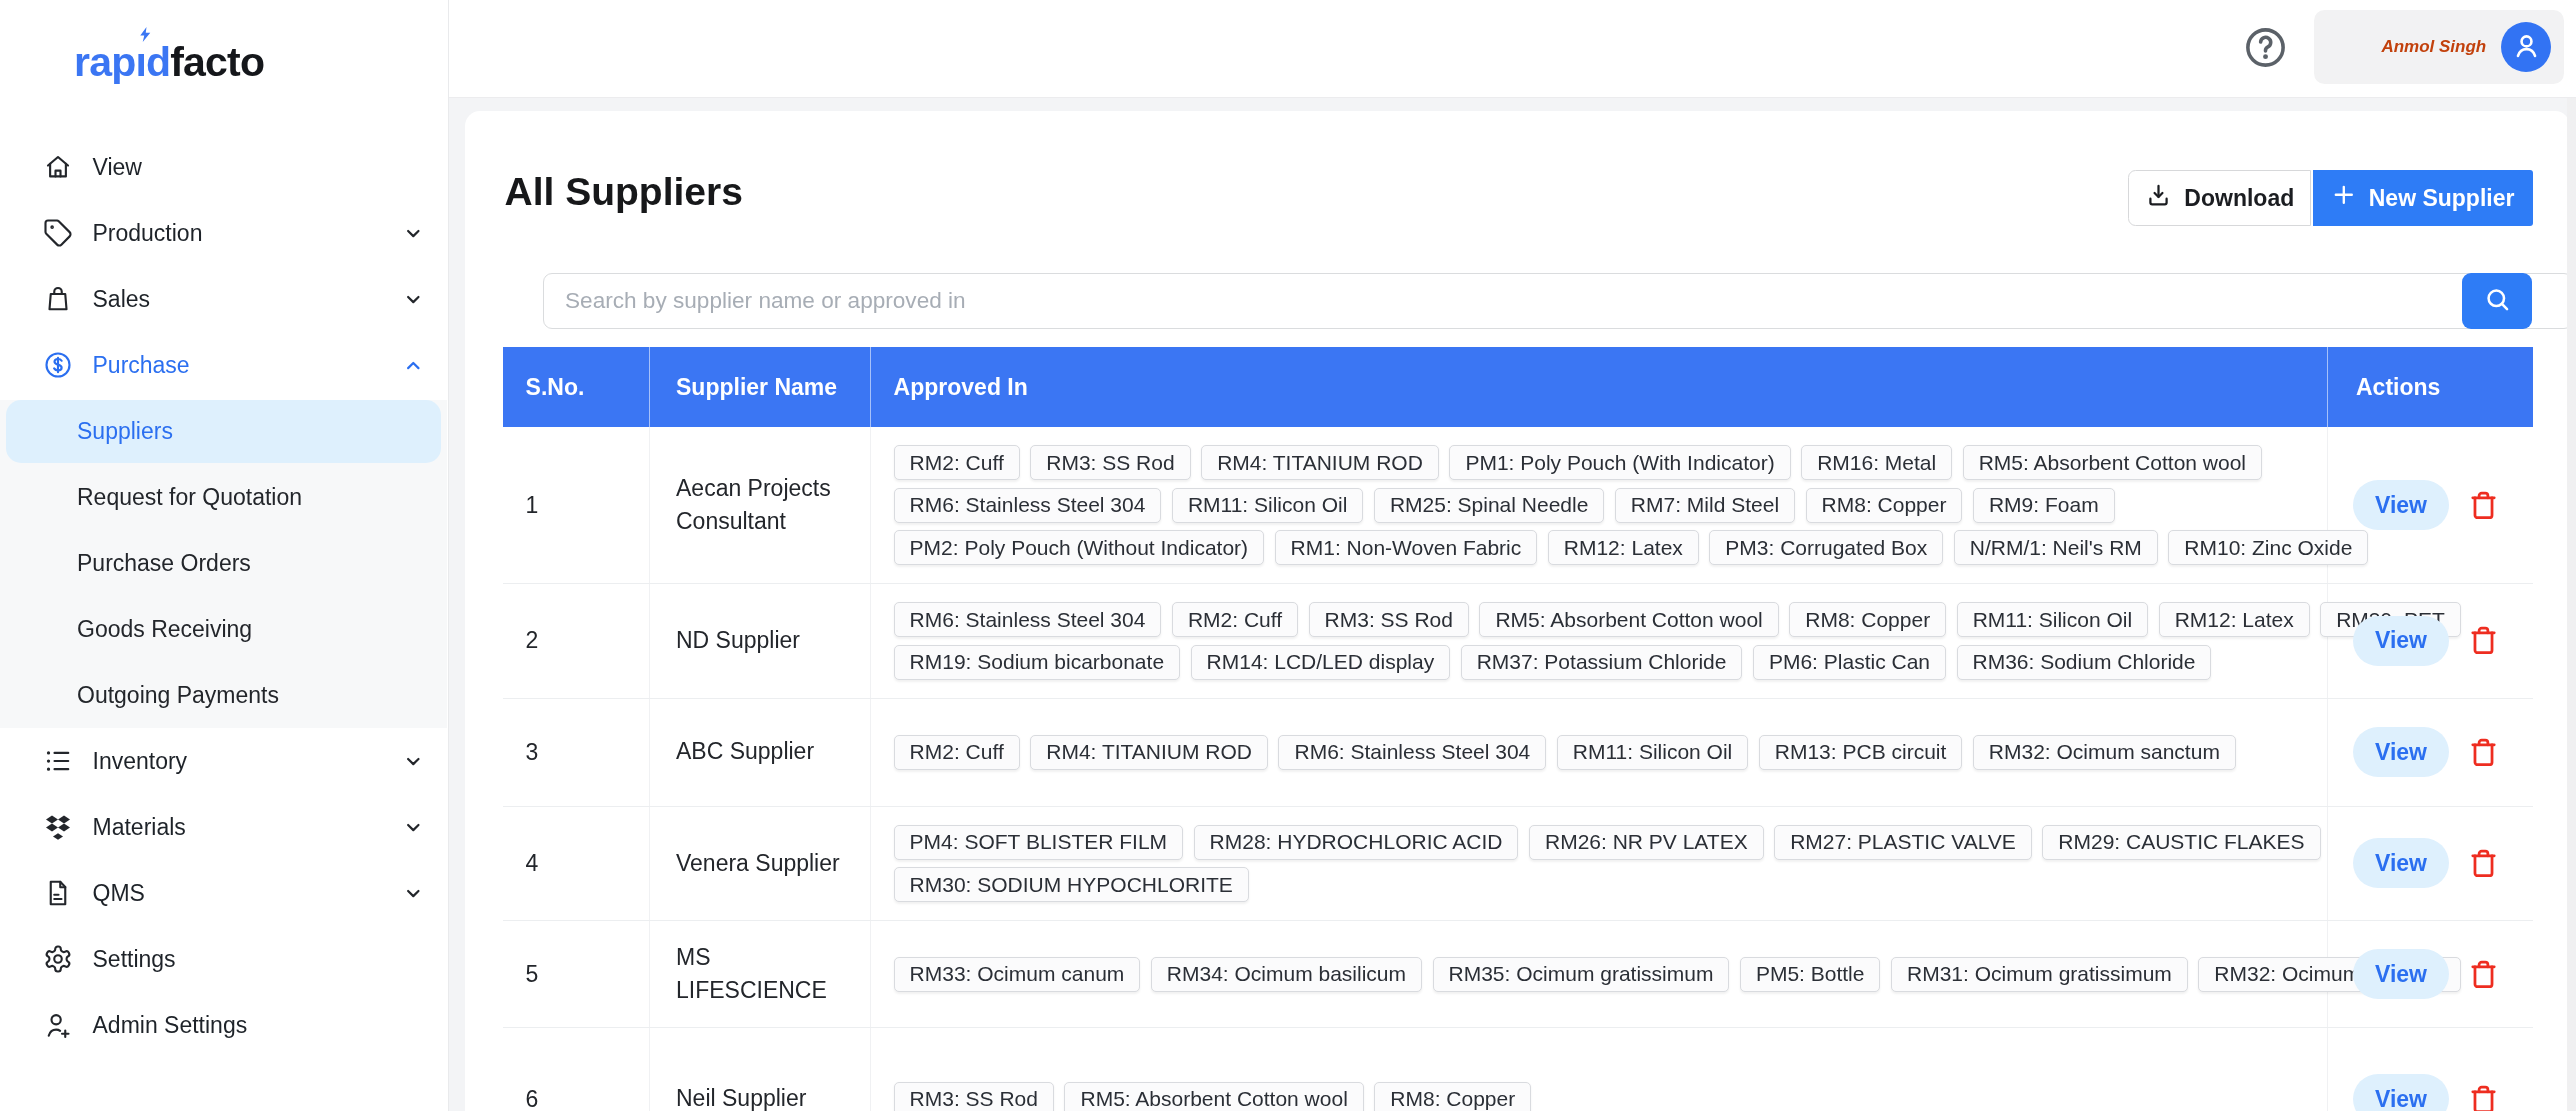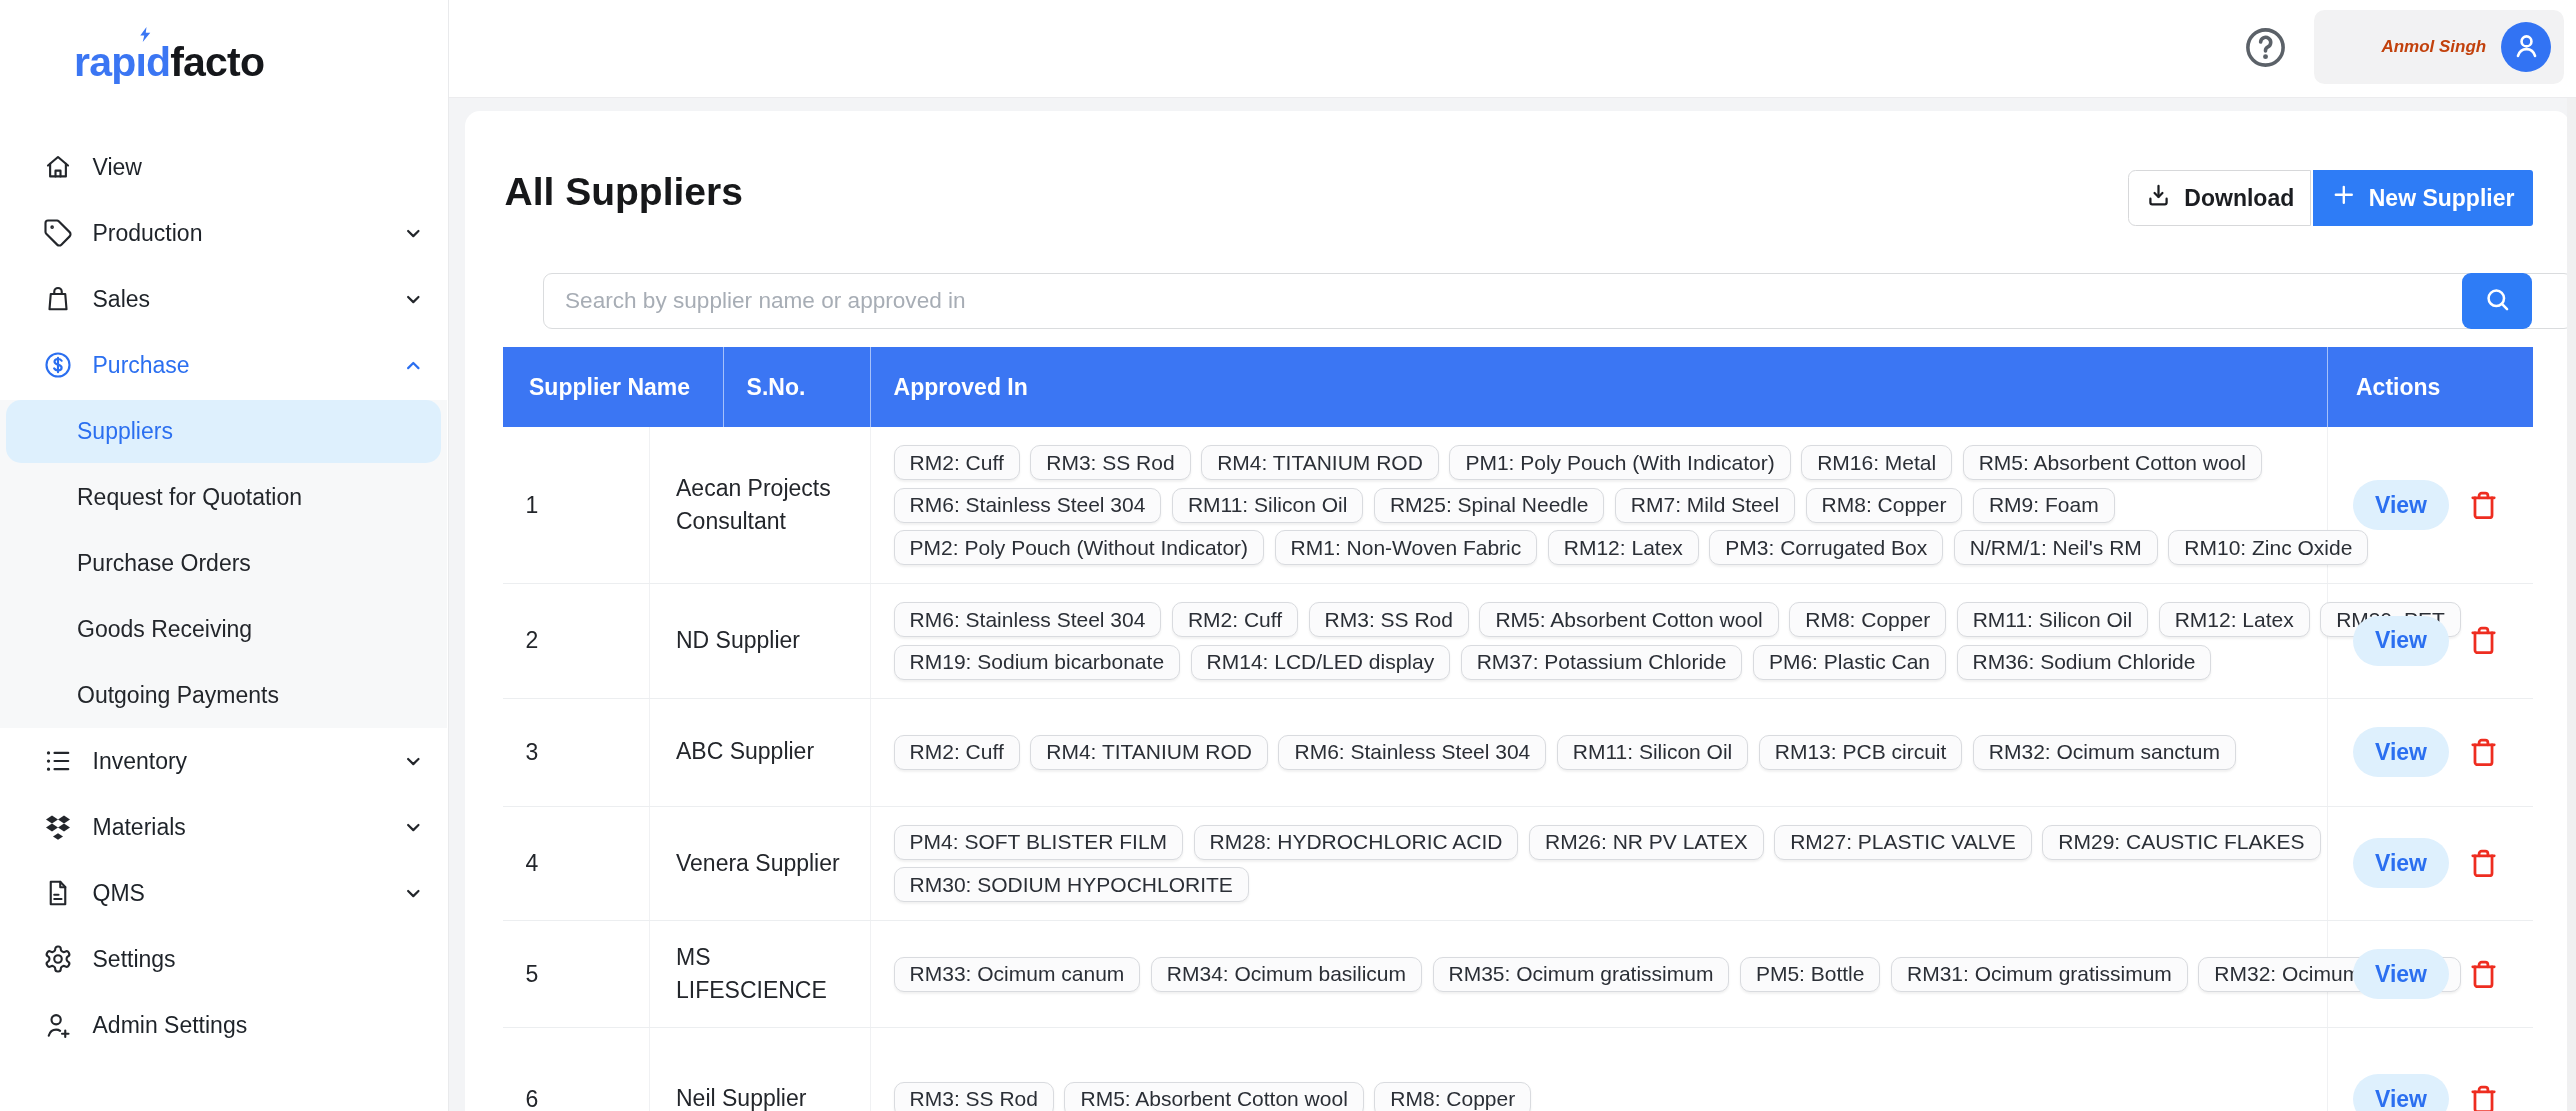--- a/index.html
+++ b/index.html
@@ -113,21 +113,21 @@
   .col-1{ width:221px; padding-left:26px; padding-right:22.6px; }
   .col-2{ width:1457px; padding-left:22.6px; }
   .col-3{ width:205px; padding-left:25px; }
   .th.col-3{ padding-left:28px; }
   .cell-sno{ font-size:23px; color:#23262b; }
   .cell-name{ font-size:23px; color:#23262b; line-height:1.45; }
   .tags{ display:flex; flex-direction:column; gap:7.5px; padding:18px 0; }
   .tag-line{ display:flex; gap:10.5px; }
   .chip{
     height:35px; display:flex; align-items:center; padding:0 15px;
-    background:#fbfbfc; border:1.5px solid #d9dbdf; border-radius:10px;
+    background:#fbfbfc; border:1.5px solid #d9dbdf; border-radius:5px;
     font-size:21px; color:#2b2f36; white-space:nowrap;
     box-shadow:0 1.5px 2.3px rgba(0,0,0,.06);
   }
   .view-btn{
     width:96px; height:50px; border:none; border-radius:25.6px; cursor:pointer;
     background:#def0fd; color:#2b6ff0; font-size:23px; font-weight:700;
     display:flex; align-items:center; justify-content:center; font-family:inherit;
   }
   .trash-btn{ background:none; border:none; padding:0; margin-left:18px; cursor:pointer; color:#ee2d20; }
   .trash-btn svg{ width:33px; height:33px; display:block; }
@@ -331,22 +331,22 @@
     <button class="search-btn">
       <span><svg viewBox="0 0 24 24" fill="none" stroke="#ffffff" stroke-width="2.1" stroke-linecap="round">
             <circle cx="11" cy="11" r="6.4"></circle>
             <path d="m15.7 15.7 4.2 4.2"></path>
           </svg></span>
     </button>
   </div>
 
   <div class="tbl">
     <div class="thead" id="table-head">
+        <div class="th col-0">S.No.</div>
         <div class="th col-1">Supplier Name</div>
-        <div class="th col-0">S.No.</div>
         <div class="th col-2">Approved In</div>
         <div class="th col-3">Actions</div>
       </div>
     <div id="table-body">
         <div class="trow" style="min-height: 156px;">
           <div class="td col-0 cell-sno">1</div>
           <div class="td col-1 cell-name">Aecan Projects Consultant</div>
           <div class="td col-2">
             <div class="tags">
               <div class="tag-line">

